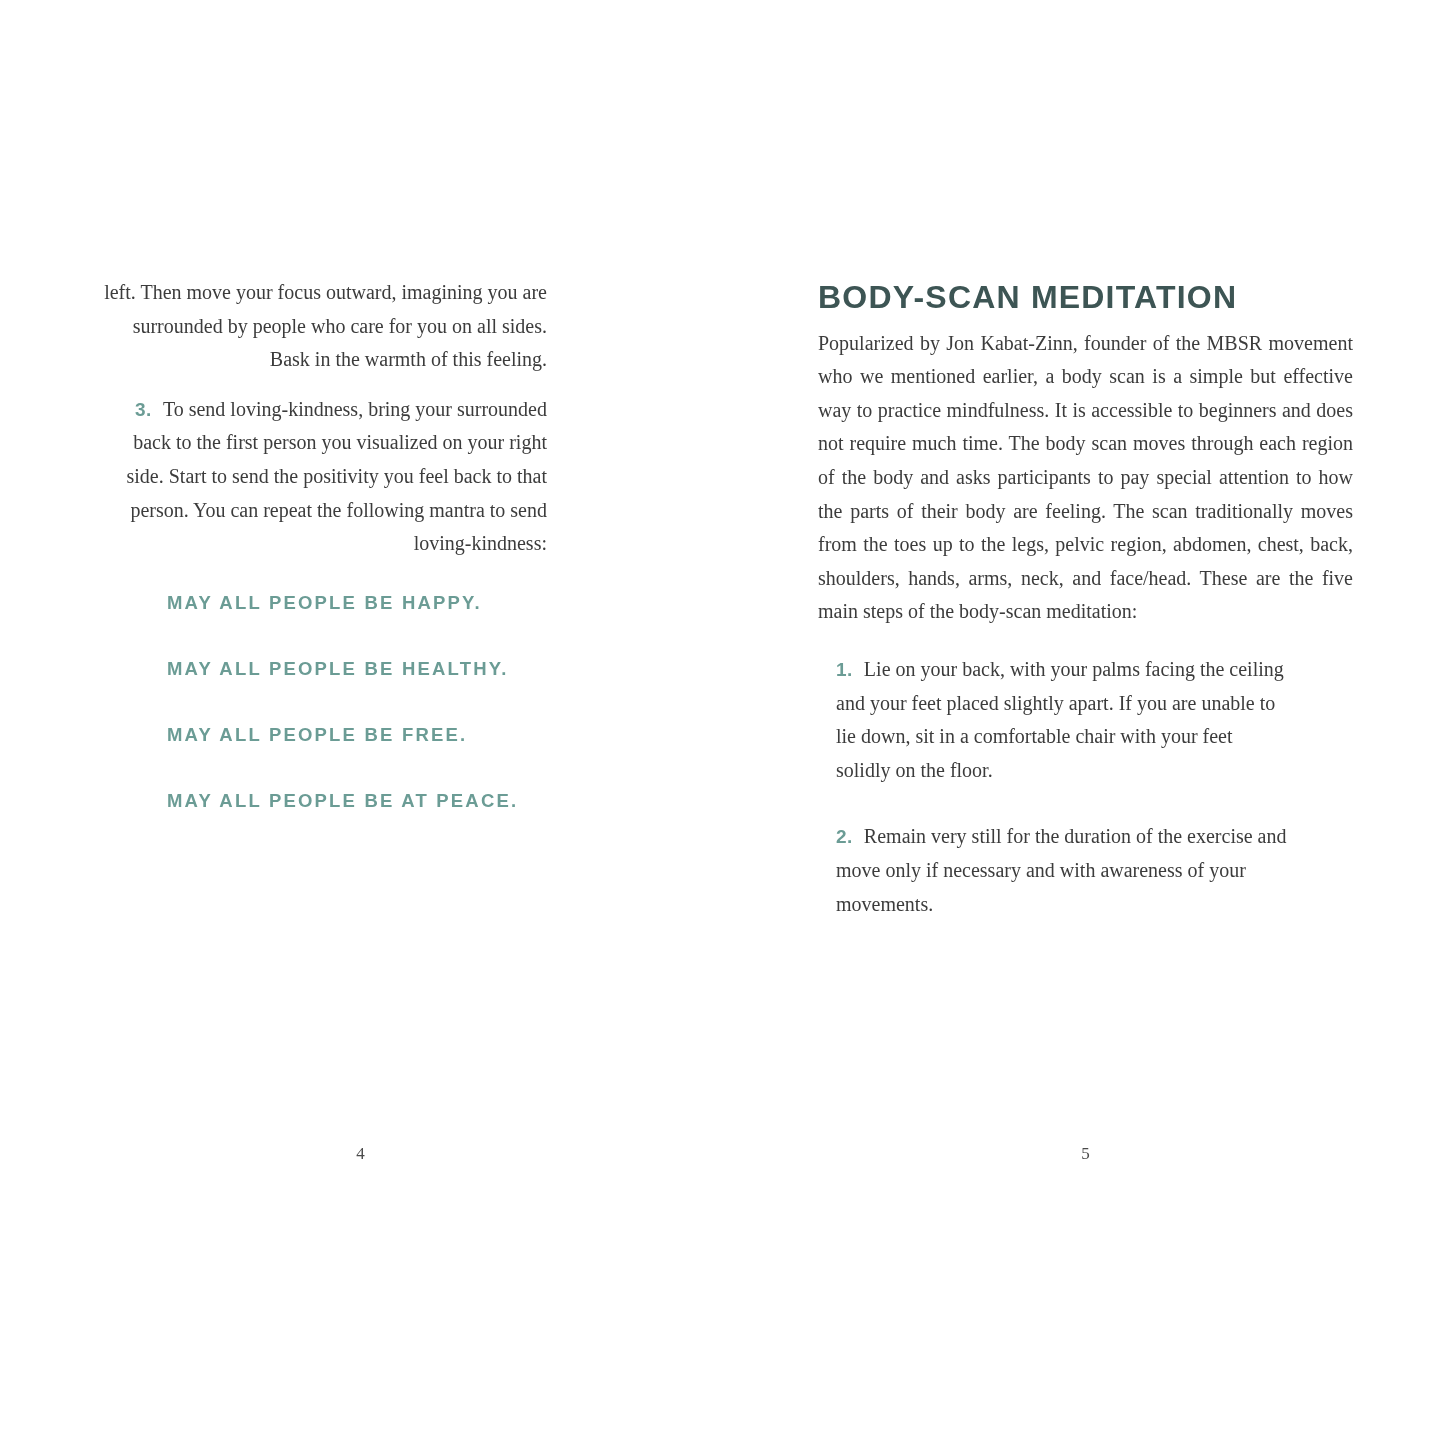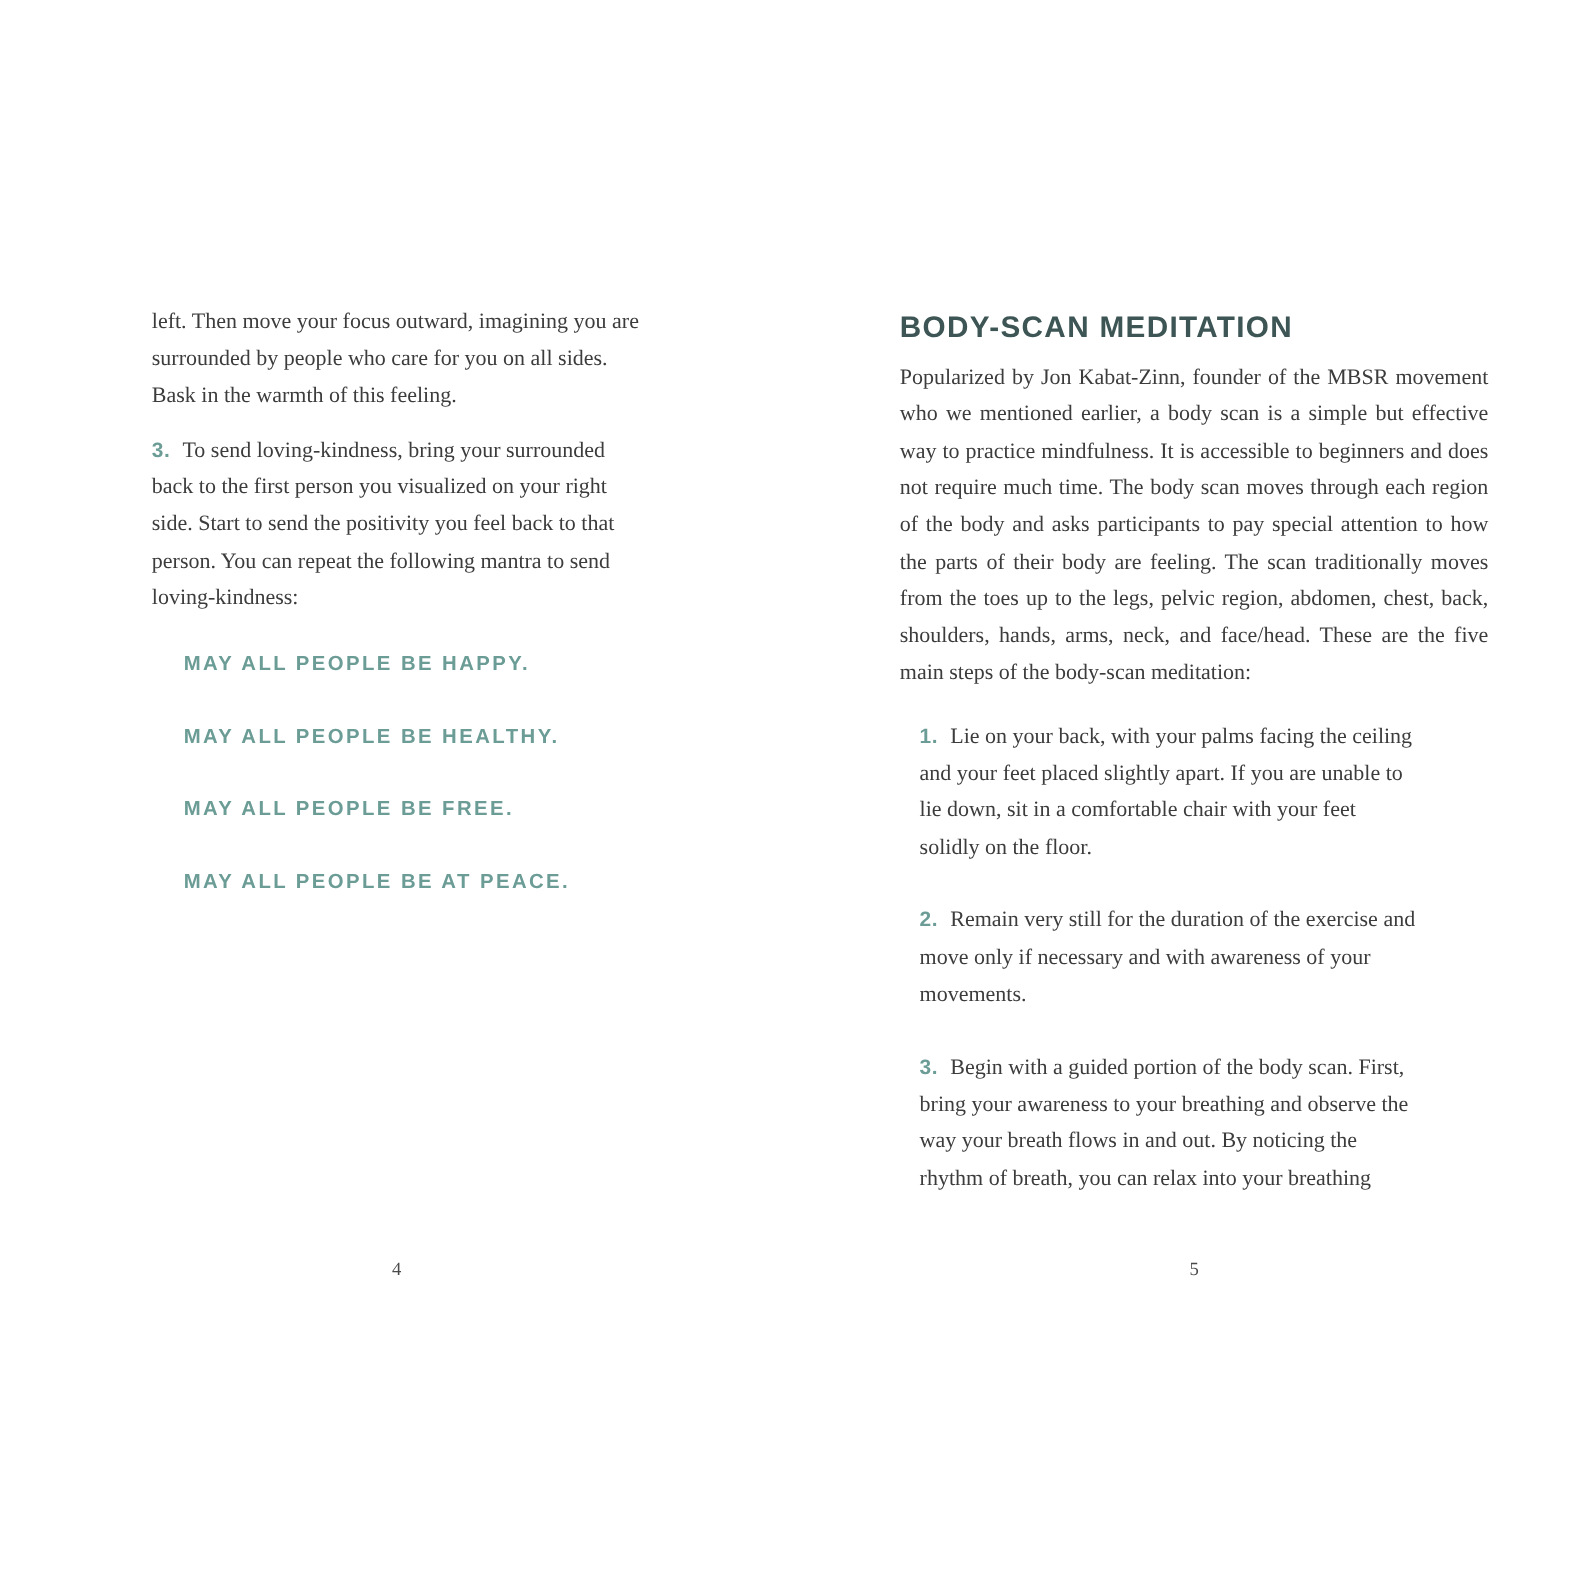--- a/index.html
+++ b/index.html
@@ -27,21 +27,21 @@
     position: absolute;
     width: 535px;
     font-size: 20px;
     line-height: 33.6px;
   }
   .col-left  { left: 93px;  top: 276px; }
   .col-right { left: 818px; top: 281px; }
 
   p { margin: 0; }
 
-  .indent-block { margin-left: 45px; width: 454px; }
+  .indent-block { width: 454px; text-align: right; }
 
   .step { margin-top: 16px; }
   .step-num {
     font-family: "Liberation Sans", sans-serif;
     font-weight: bold;
     font-size: 19px;
     color: var(--accent_teal);
     letter-spacing: 0.5px;
     margin-right: 11px;
   }
@@ -60,21 +60,21 @@
   .closing-para {
     margin-top: 13px;
     text-align: justify;
     text-indent: 38px;
   }
 
   .section-heading {
     margin: 0 0 9px 0;
     font-family: "Liberation Sans", sans-serif;
     font-weight: bold;
-    font-size: 27px;
+    font-size: 32px;
     letter-spacing: 1.2px;
     color: var(--heading_teal);
   }
 
   .intro-para { text-align: justify; margin-top: 12px; }
 
   .steps-list { margin: 24px 0 0 18px; width: 454px; }
   .step-item { margin-bottom: 33px; }
 
   .page-num {
@@ -122,22 +122,19 @@
     <div class="steps-list">
 
       <p class="step-item">
         <span class="step-num">1.</span><span>Lie on your back, with your palms facing the ceiling and your feet placed slightly apart. If you are unable to lie down, sit in a comfortable chair with your feet solidly on the floor.</span>
       </p>
 
       <p class="step-item">
         <span class="step-num">2.</span><span>Remain very still for the duration of the exercise and move only if necessary and with awareness of your movements.</span>
       </p>
 
-      <p class="step-item">
-        <span class="step-num">3.</span><span>Begin with a guided portion of the body scan. First, bring your awareness to your breathing and observe the way your breath flows in and out. By noticing the rhythm of breath, you can relax into your breathing</span>
-      </p>
 
     </div>
   </div>
 
   <div class="page-num page-num-right">5</div>
 
 </div>
 
 </body></html>

